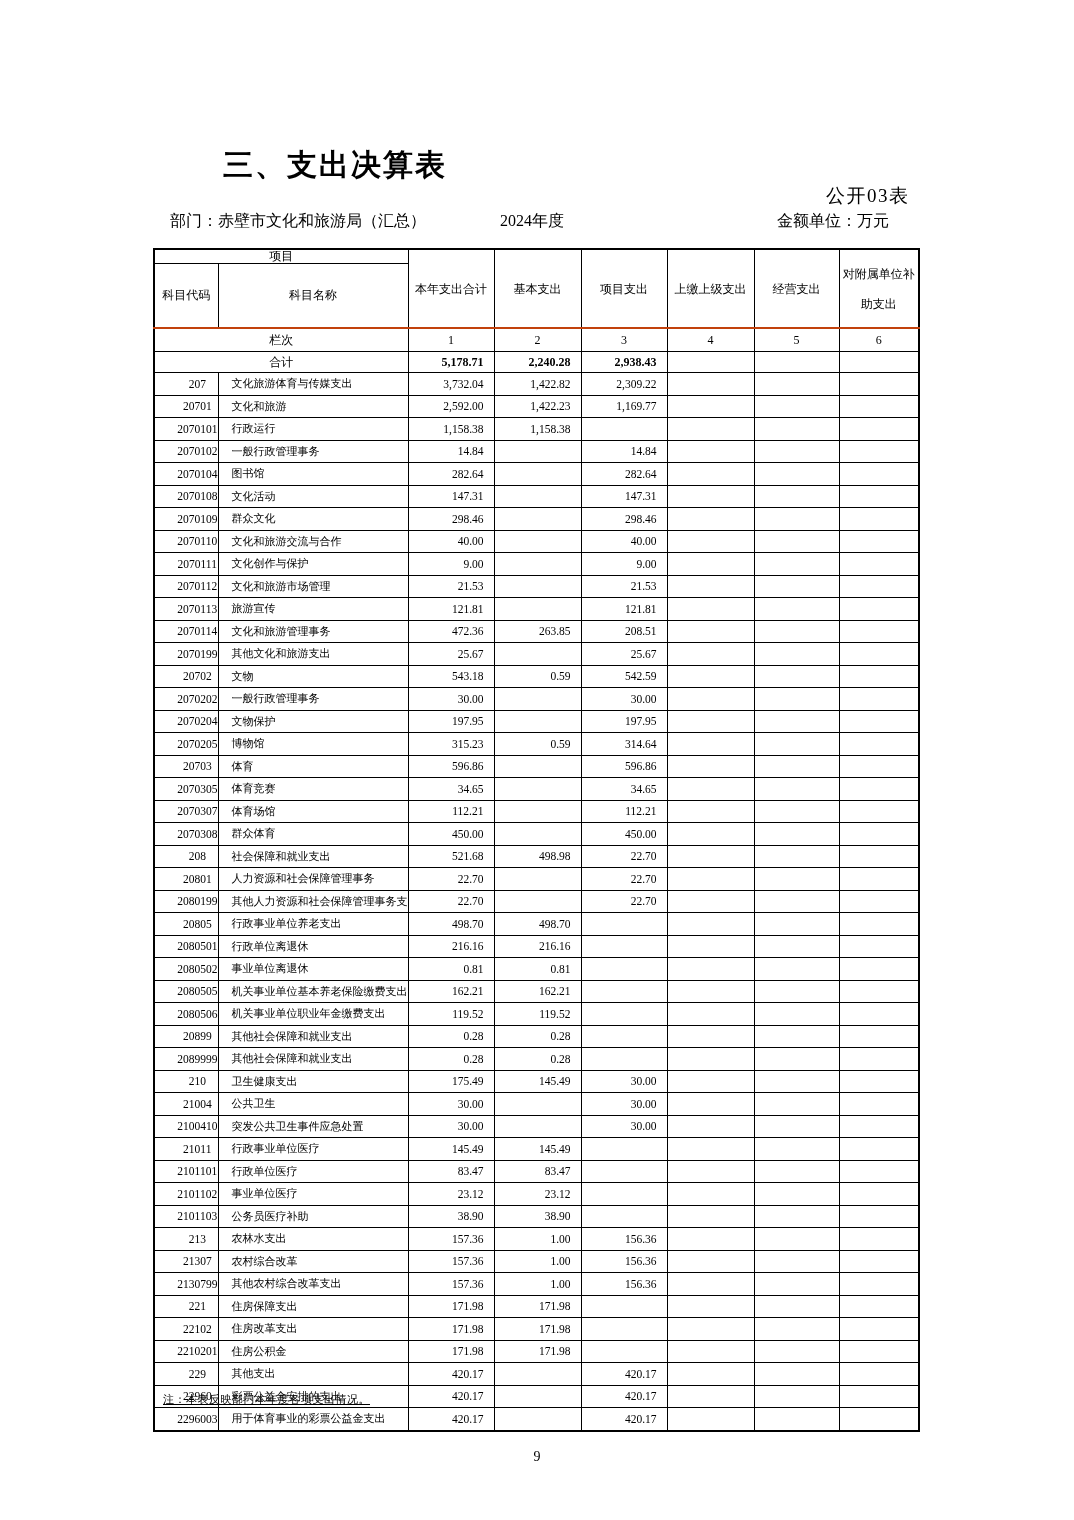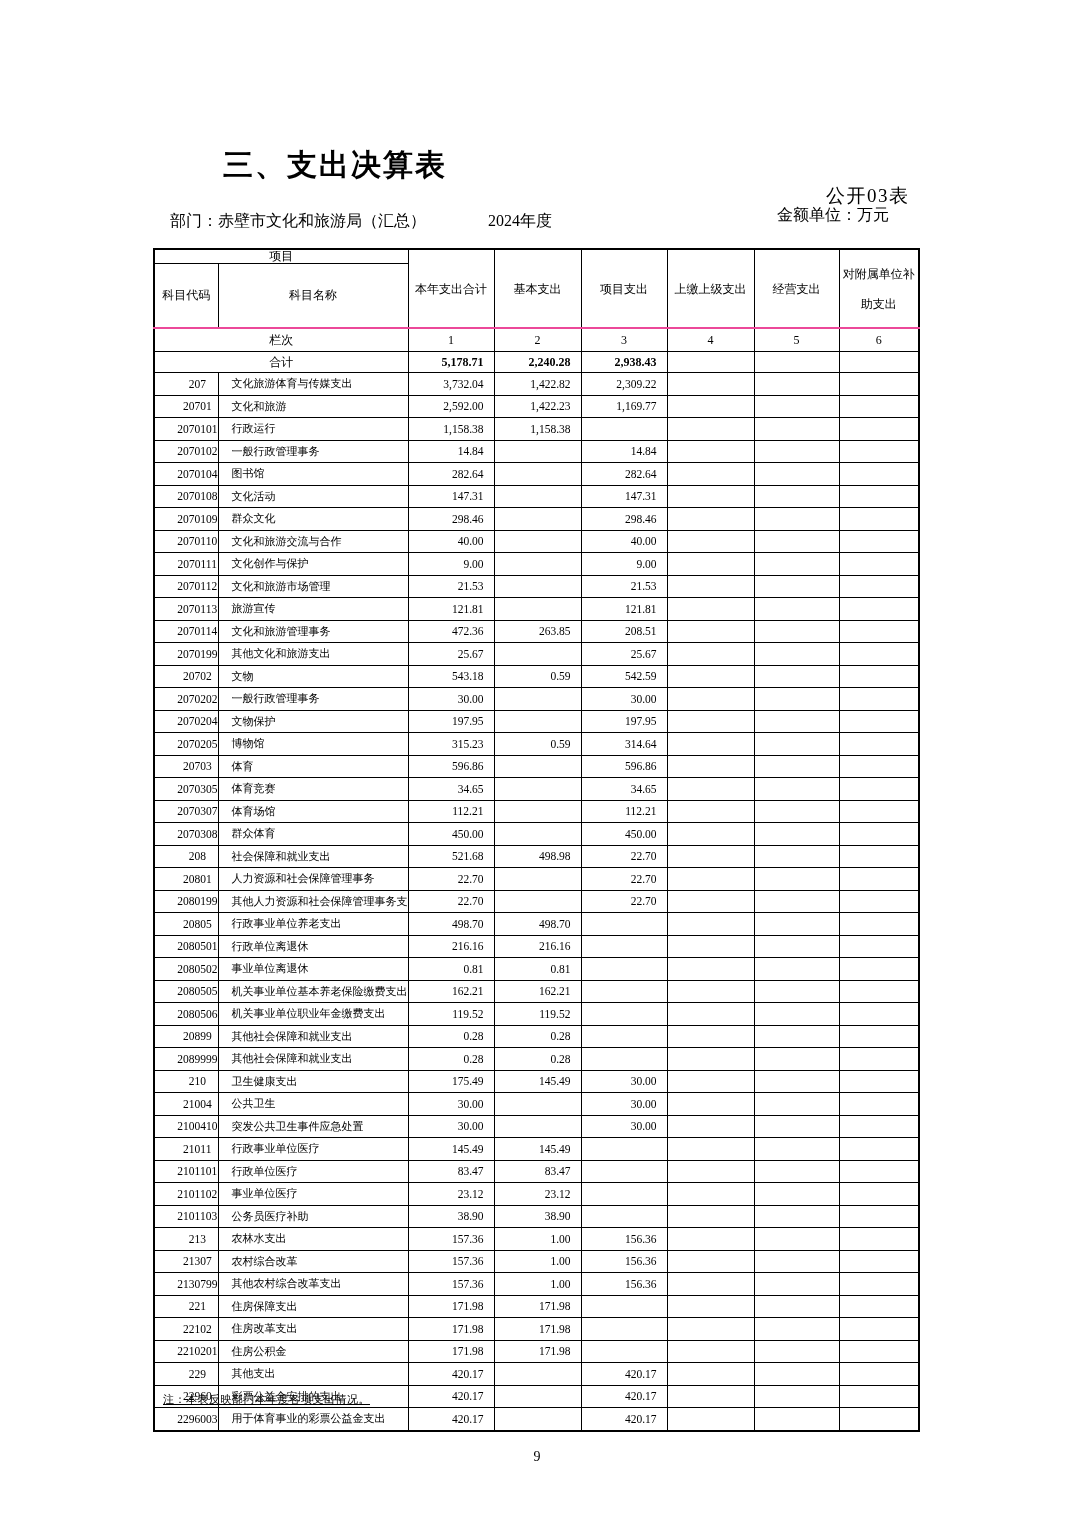--- a/index.html
+++ b/index.html
@@ -13,43 +13,43 @@
   .doc-title {
     position: absolute; left: 223px; top: 145px;
     font-family: Liberation Sans, sans-serif;
     font-weight: bold; font-size: 30px; letter-spacing: 2px;
   }
   .pub-code {
     position: absolute; left: 826px; top: 183px;
     font-size: 19px; letter-spacing: 1.5px;
   }
   .meta-department { position: absolute; left: 170px; top: 211px; font-size: 16px; }
-  .meta-year       { position: absolute; left: 488px; top: 211px; font-size: 16px; }
-  .meta-unit       { position: absolute; left: 777px; top: 205px; font-size: 16px; }
+  .meta-year       { position: absolute; left: 500px; top: 211px; font-size: 16px; }
+  .meta-unit       { position: absolute; left: 777px; top: 211px; font-size: 16px; }
 
   table.exp {
     position: absolute; left: 153px; top: 248px;
     width: 765px;
     border-collapse: collapse; table-layout: fixed;
     border: 2px solid #000;
   }
   .exp th, .exp td {
     border: 1px solid #000;
     padding: 0;
     font-weight: normal;
     vertical-align: middle;
     overflow: hidden;
   }
   .exp thead th { text-align: center; font-size: 12px; }
   th.project-head { height: 13px; line-height: 13px; }
   th.code-head { height: 63px; }
   th.colhead { line-height: 26px; padding: 8px 2px; }
   th.colhead-last { line-height: 30px; }
 
-  tr.lanci-row td { border-top: 2px solid #ec4899; height: 22px; text-align: center; font-size: 12px; margin-top: 46px; }
+  tr.lanci-row td { border-top: 2px solid #c2410c; height: 22px; text-align: center; font-size: 12px; margin-top: 46px; }
   tr.total-row td { height: 20px; font-size: 12px; }
   tr.total-row td.label { text-align: center; }
   tr.total-row td.num { font-weight: bold; font-family: Liberation Serif, serif; }
 
   td.num  { text-align: right; padding-right: 10px; font-size: 11.5px; white-space: nowrap; }
   td.code { text-align: center; padding-left: 22px; font-size: 11.5px; white-space: nowrap; }
   td.name { text-align: left; padding-left: 13px; font-size: 11px;  white-space: nowrap; }
   tbody tr.data-row td { height: 21.5px; }
 
   .note { position: absolute; left: 163px; top: 1392px; font-size: 11px; letter-spacing: 0.5px; text-decoration: underline; }

